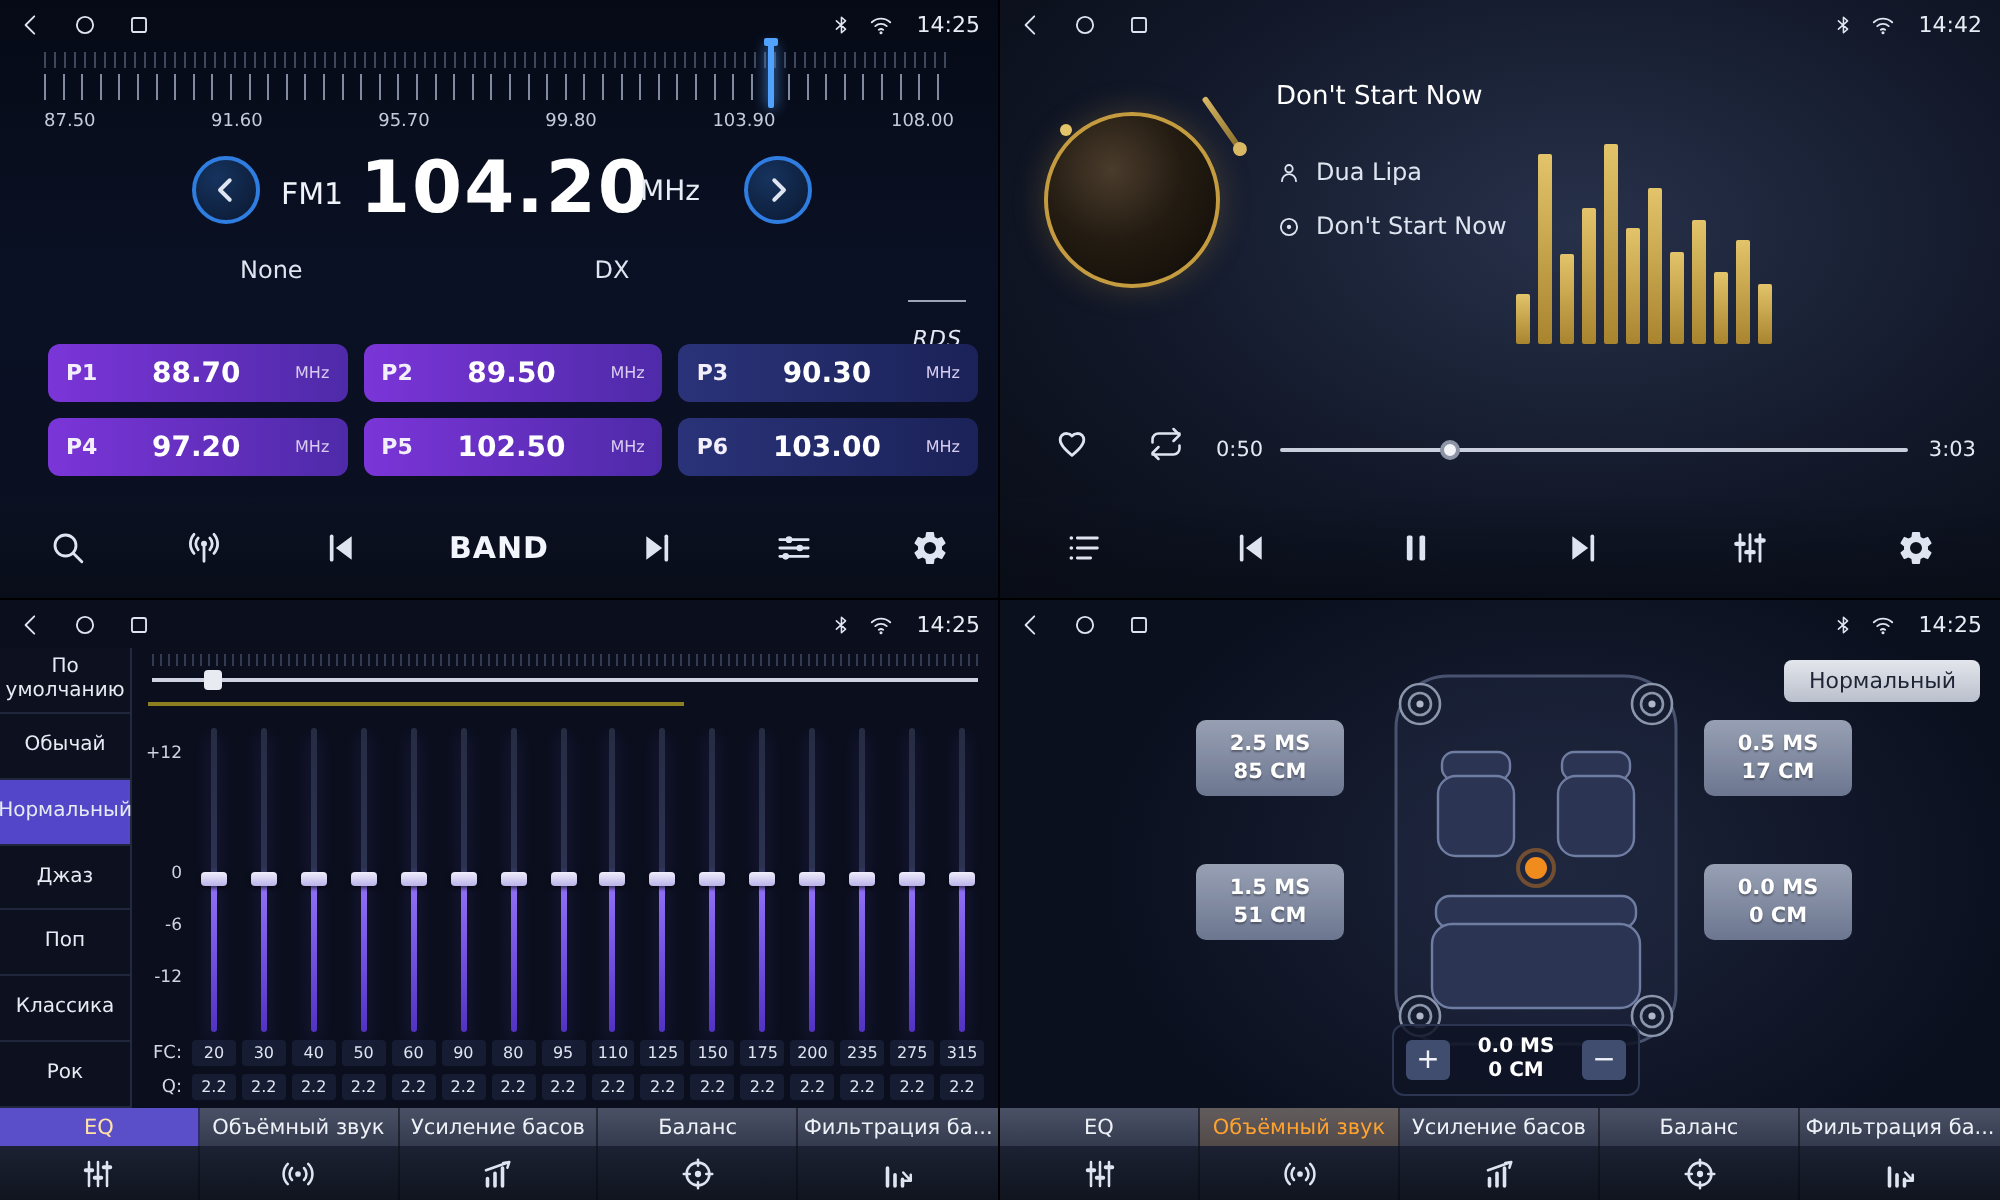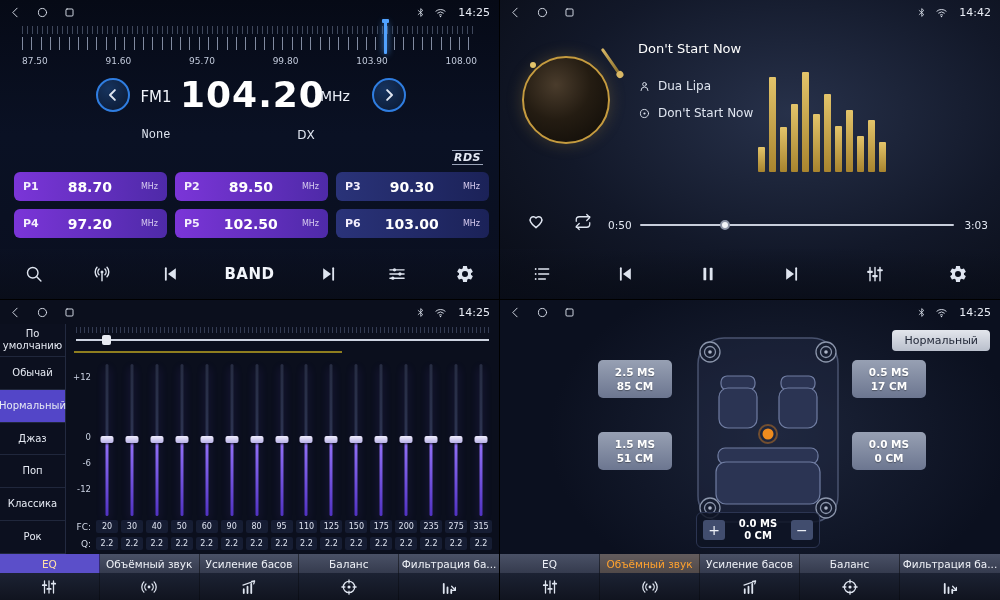--- a/index.html
+++ b/index.html
@@ -25,24 +25,24 @@
 .ticks-major{position:absolute;top:11px;left:0;right:0;height:13px;background:repeating-linear-gradient(90deg,#97a1b8 0,#97a1b8 1px,transparent 1px,transparent 9.3px);opacity:.85;}
 .pointer{position:absolute;top:-4px;bottom:-2px;width:3px;background:#51a2ff;box-shadow:0 0 7px #51a2ff;border-radius:1px;}
 .pointer::before{content:"";position:absolute;top:-3px;left:-2px;width:7px;height:4px;background:#51a2ff;border-radius:1px;}
 .scale-labels{position:absolute;left:22px;right:22px;top:56px;display:flex;justify-content:space-between;font-size:9px;color:#c2cadb;}
 .round-btn{position:absolute;width:34px;height:34px;border-radius:50%;border:2px solid #2f7de0;background:radial-gradient(circle at 35% 30%,#16335e,#0b1830);display:flex;align-items:center;justify-content:center;color:#6fb1ff;cursor:pointer;}
 .tune-down{left:96px;top:78px;}
 .tune-up{left:372px;top:78px;}
 .band-label{position:absolute;left:120px;top:88px;width:72px;text-align:center;font-size:15px;color:#f0f3fa;}
 .freq-big{position:absolute;left:180px;top:74px;width:140px;text-align:left;font-size:36px;font-weight:600;letter-spacing:1px;color:#fff;}
 .freq-unit{position:absolute;left:320px;top:88px;font-size:14px;color:#e8ecf5;}
-.pty{position:absolute;left:120px;top:128px;width:72px;text-align:center;font-size:12px;color:#dfe5f0;font-family:Liberation Mono, monospace;}
+.pty{position:absolute;left:120px;top:128px;width:72px;text-align:left;font-size:12px;color:#dfe5f0;}
 .dx{position:absolute;left:278px;top:128px;width:56px;text-align:center;font-size:12px;color:#dfe5f0;}
-.rds{position:absolute;right:16px;top:150px;font-size:11px;font-style:italic;font-weight:700;letter-spacing:.5px;color:#e4e9f4;border-bottom:1px solid #9aa3b8;border-top:1px solid #9aa3b8;padding:0 2px;}
-.preset-grid{position:absolute;left:14px;right:10px;top:172px;display:grid;grid-template-columns:1fr 1fr 1fr;gap:8px;}
+.rds{position:absolute;right:16px;top:150px;font-size:11px;font-style:italic;font-weight:400;letter-spacing:.5px;color:#e4e9f4;border-bottom:1px solid #9aa3b8;border-top:1px solid #9aa3b8;padding:12px 2px;}
+.preset-grid{position:absolute;left:24px;right:10px;top:172px;display:grid;grid-template-columns:1fr 1fr 1fr;gap:8px;}
 .preset{height:29px;border-radius:6px;display:flex;align-items:center;padding:0 9px;gap:6px;cursor:pointer;}
 .preset.purple{background:linear-gradient(90deg,#7b35d8,#4e2aa8);}
 .preset.blue{background:linear-gradient(90deg,#2a3379,#1b2258);}
 .p-id{font-size:11px;font-weight:700;color:#f3eefc;}
 .p-freq{flex:1;text-align:center;font-size:14px;font-weight:600;color:#fff;}
 .p-unit{font-size:8px;color:#d8cdf0;}
 .toolbar{position:absolute;left:0;right:0;bottom:0;height:50px;display:flex;align-items:center;justify-content:space-around;background:linear-gradient(180deg,rgba(16,22,40,.15),rgba(9,13,24,.8));}
 .tb-btn{display:flex;align-items:center;justify-content:center;min-width:40px;height:40px;color:#e9edf5;cursor:pointer;}
 .band-btn{font-size:15px;font-weight:600;letter-spacing:.5px;color:#f2f5fb;padding:0 6px;}
 

